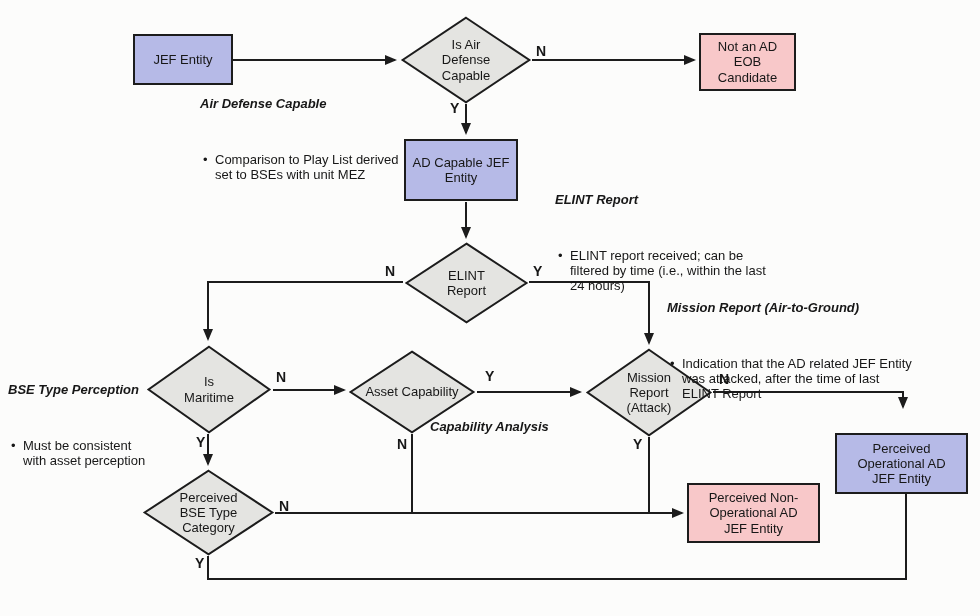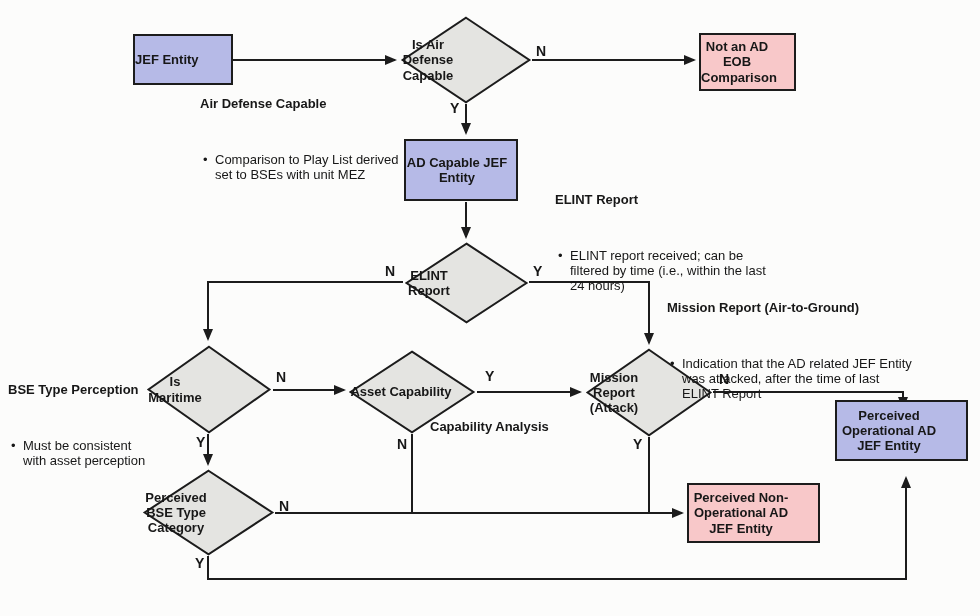--- a/index.html
+++ b/index.html
@@ -3,33 +3,33 @@
 <meta charset="utf-8">
 <style>
   html,body{margin:0;padding:0;background:#ffffff;}
   .canvas{
     position:relative;width:980px;height:616px;background:#fcfcfb;
     font-family:"Liberation Sans",sans-serif;color:#171717;overflow:hidden;
   }
   .wires{position:absolute;left:0;top:0;width:980px;height:616px;}
   .wires path{fill:none;stroke:#1c1c1c;stroke-width:2;}
   .node{
-    position:absolute;display:flex;align-items:center;
-    text-align:center;font-size:13px;line-height:1.16;box-sizing:border-box;font-weight:bold;
+    position:absolute;display:flex;align-items:center;justify-content:center;
+    text-align:center;font-size:13px;line-height:1.16;box-sizing:border-box;
   }
   .rect{border:2px solid #1c1c1c;}
   .blue{background:#b6bae7;}
   .pink{background:#f8c8c9;}
   .diamond{background:transparent;border:none;}
   .diamond .dshape{position:absolute;left:0;top:0;width:100%;height:100%;}
   .diamond polygon{fill:#e4e4e1;stroke:#1c1c1c;stroke-width:2;}
   .dlabel{position:relative;z-index:1;display:inline-block;}
   .elabel{position:absolute;font-weight:bold;font-size:14px;line-height:1;}
   .note{position:absolute;font-size:13px;line-height:1.16;}
-  .note-title{font-weight:bold;}
+  .note-title{font-weight:bold;font-style:italic;}
   .note ul{margin:1px 0 0 0;padding:0;list-style:none;}
   .note li{position:relative;padding-left:15px;margin-bottom:1px;margin-top:41px;}
   .note li::before{content:"\2022";position:absolute;left:3px;}
 </style>
 </head>
 <body>
 
 <div class="canvas">
 
   <svg class="wires" xmlns="http://www.w3.org/2000/svg">
@@ -52,28 +52,28 @@
     <path d="M412,434 V513"></path>
     <path d="M275,513 H682" marker-end="url(#arr)"></path>
     <path d="M208,556 V579 H906 V478" marker-end="url(#arr)"></path>
   </svg>
 
   <div class="node rect blue" style="left:133px;top:34px;width:100px;height:51px;">
     <span class="rlabel">JEF Entity</span>
   </div>
 
   <div class="node rect pink" style="left:699px;top:33px;width:97px;height:58px;">
-    <span class="rlabel" style="width:72px;">Not an AD EOB Comparison</span>
+    <span class="rlabel" style="width:72px;">Not an AD EOB Candidate</span>
   </div>
 
   <div class="node rect blue" style="left:404px;top:139px;width:114px;height:62px;">
     <span class="rlabel" style="width:102px;">AD Capable JEF Entity</span>
   </div>
 
-  <div class="node rect blue" style="left:835px;top:400px;width:133px;height:61px;">
+  <div class="node rect blue" style="left:835px;top:433px;width:133px;height:61px;">
     <span class="rlabel" style="width:104px;">Perceived Operational AD JEF Entity</span>
   </div>
 
   <div class="node rect pink" style="left:687px;top:483px;width:133px;height:60px;">
     <span class="rlabel" style="width:104px;">Perceived Non-Operational AD JEF Entity</span>
   </div>
 
   <div class="node diamond" style="left:400px;top:16px;width:132px;height:88px;">
     <svg class="dshape" viewBox="0 0 100 100" preserveAspectRatio="none">
       <polygon points="50,2 98,50 50,98 2,50" vector-effect="non-scaling-stroke"></polygon>

